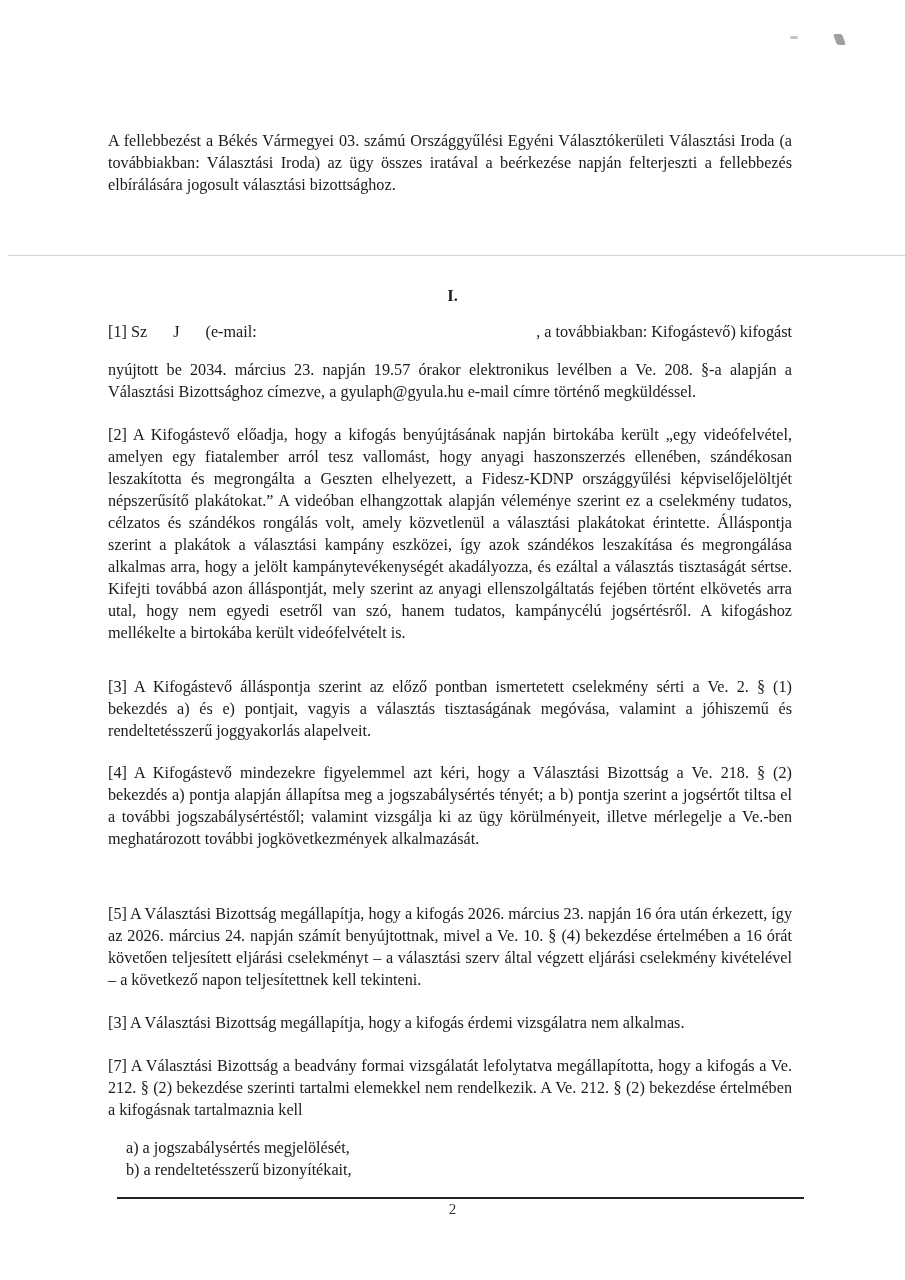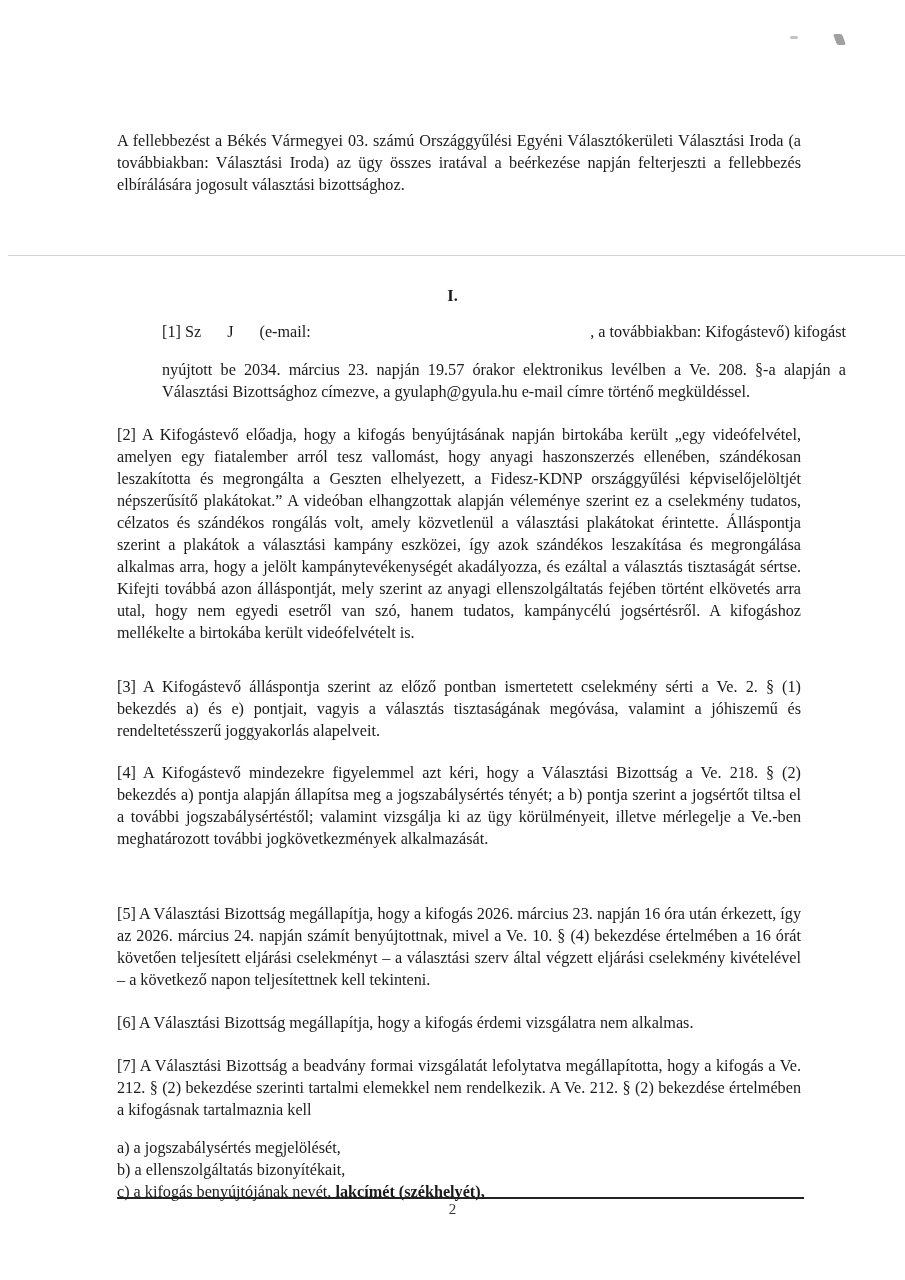--- a/index.html
+++ b/index.html
@@ -2,61 +2,61 @@
 <html><head>
 <meta charset="utf-8">
 <style>
   html, body { margin: 0; padding: 0; background: #ffffff; }
   body {
     width: 905px; height: 1280px; position: relative; overflow: hidden;
     font-family: "Liberation Serif", "DejaVu Serif", serif;
     color: #1a1a1a;
   }
   .page { position: absolute; left: 0; top: 0; width: 905px; height: 1280px; }
-  .p-block { position: absolute; left: 117px; width: 684px; font-size: 16.2px; line-height: 22px; text-align: justify; }
+  .p-block { position: absolute; left: 108px; width: 684px; font-size: 16.2px; line-height: 22px; text-align: justify; }
   .p-block .last { text-align-last: left; }
   .center-head {
     position: absolute; left: 0; width: 905px; text-align: center;
     font-weight: bold; font-size: 16.5px;
   }
   .scan-line {
     position: absolute; left: 8px; width: 897px; height: 1px; top: 255px;
     background: #d0d4d6;
   }
   .footer-rule {
     position: absolute; left: 117px; width: 687px; top: 1197px; height: 2px;
     background: #222;
   }
   .page-num {
     position: absolute; left: 0; width: 905px; text-align: center;
     top: 1201px; font-size: 15px; color: #333;
   }
   .speck1 { position: absolute; left: 790px; top: 36px; width: 8px; height: 3px; background: #aaa; border-radius: 2px; opacity: .7; }
   .speck2 { position: absolute; left: 835px; top: 34px; width: 9px; height: 11px; background: #888; transform: skewX(20deg); border-radius: 2px; opacity: .8; }
-  .list-item { display: block; text-align: left; }
+  .list-item { display: block; text-align: left; margin-left: 18px; }
   b { font-weight: bold; }
 </style>
 </head>
 <body>
 
 <div class="page">
 
   <div class="speck1"></div>
   <div class="speck2"></div>
 
   <div class="p-block" style="top:114px;">
     <p class="last">A fellebbezést a Békés Vármegyei 03. számú Országgyűlési Egyéni Választókerületi Választási Iroda (a továbbiakban: Választási Iroda) az ügy összes iratával a beérkezése napján felterjeszti a fellebbezés elbírálására jogosult választási bizottsághoz.</p>
   </div>
 
 
   <div class="scan-line"></div>
 
   <div class="center-head" style="top:286px;">I.</div>
 
-  <div class="p-block" style="top:321px;margin-left:45px;">
+  <div class="p-block" style="top:321px;">
     <div style="display:flex; justify-content:space-between; white-space:nowrap;">
       <span>
         <span>[1]</span>
         <span>Sz</span>
         <span style="margin-left:22px;">J</span>
         <span style="margin-left:22px;">(e-mail:</span>
       </span>
       <span>, a továbbiakban: Kifogástevő) kifogást</span>
     </div>
     <p class="last">nyújtott be 2034. március 23. napján 19.57 órakor elektronikus levélben a Ve. 208. §-a alapján a Választási Bizottsághoz címezve, a gyulaph@gyula.hu e-mail címre történő megküldéssel.</p>
@@ -73,26 +73,25 @@
   <div class="p-block" style="top:746px;">
     <p class="last">[4] A Kifogástevő mindezekre figyelemmel azt kéri, hogy a Választási Bizottság a Ve. 218. § (2) bekezdés a) pontja alapján állapítsa meg a jogszabálysértés tényét; a b) pontja szerint a jogsértőt tiltsa el a további jogszabálysértéstől; valamint vizsgálja ki az ügy körülményeit, illetve mérlegelje a Ve.-ben meghatározott további jogkövetkezmények alkalmazását.</p>
   </div>
 
 
   <div class="p-block" style="top:887px;">
     <p class="last">[5] A Választási Bizottság megállapítja, hogy a kifogás 2026. március 23. napján 16 óra után érkezett, így az 2026. március 24. napján számít benyújtottnak, mivel a Ve. 10. § (4) bekezdése értelmében a 16 órát követően teljesített eljárási cselekményt – a választási szerv által végzett eljárási cselekmény kivételével – a következő napon teljesítettnek kell tekinteni.</p>
   </div>
 
   <div class="p-block" style="top:996px;">
-    <p>[6] A Választási Bizottság megállapítja, hogy a kifogás érdemi vizsgálatra nem alkalmas.</p>
+    <p>[3] A Választási Bizottság megállapítja, hogy a kifogás érdemi vizsgálatra nem alkalmas.</p>
   </div>
 
   <div class="p-block" style="top:1039px;">
     <p class="last">[7] A Választási Bizottság a beadvány formai vizsgálatát lefolytatva megállapította, hogy a kifogás a Ve. 212. § (2) bekezdése szerinti tartalmi elemekkel nem rendelkezik. A Ve. 212. § (2) bekezdése értelmében a kifogásnak tartalmaznia kell</p>
     <span class="list-item">a) a jogszabálysértés megjelölését,</span>
-    <span class="list-item">b) a ellenszolgáltatás bizonyítékait,</span>
-    <span class="list-item"><span>c) a kifogás benyújtójának nevét, </span><b>lakcímét (székhelyét),</b></span>
+    <span class="list-item">b) a rendeltetésszerű bizonyítékait,</span>
   </div>
 
   <div class="footer-rule"></div>
   <div class="page-num">2</div>
 
 </div>
 
 </body></html>

